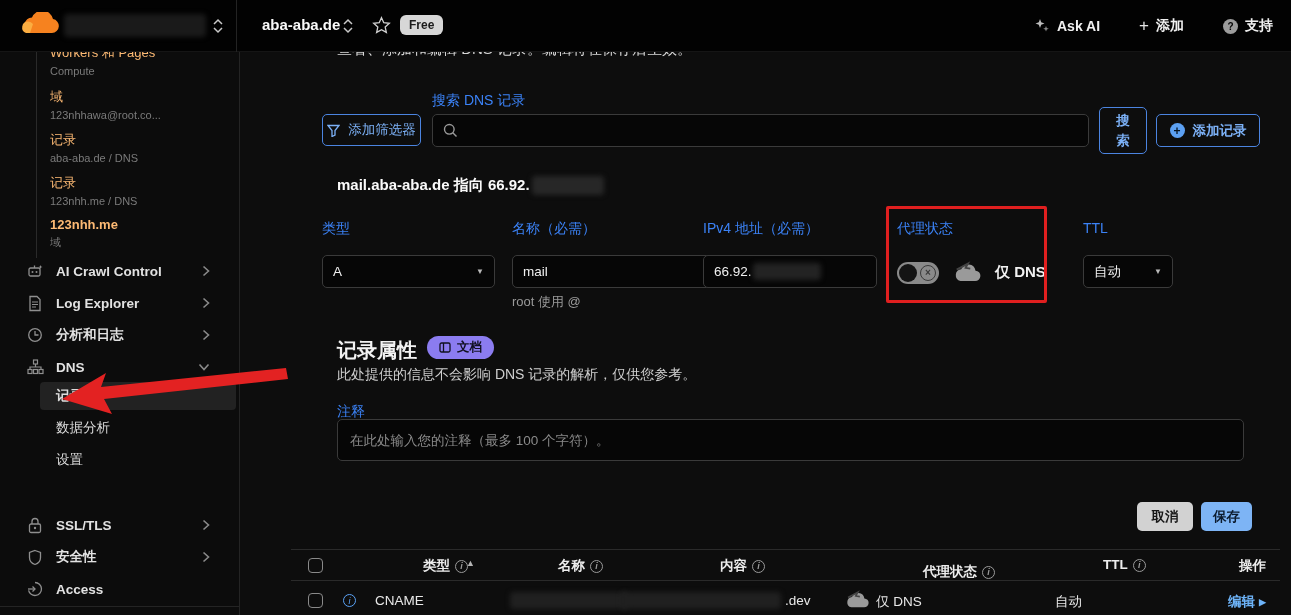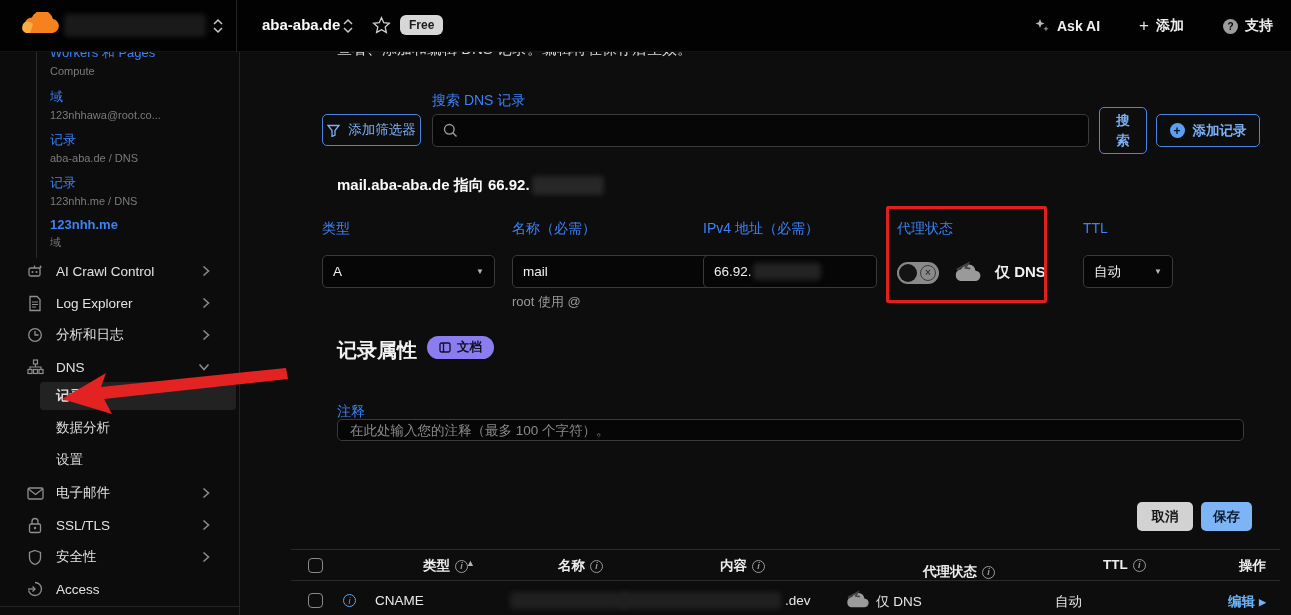--- a/index.html
+++ b/index.html
@@ -18,25 +18,25 @@
   .selector-icon svg { display:block; }
   .free-pill { background:#d7d7d7; color:#1b1b1b; font-size:12px; font-weight:bold; border-radius:6px; padding:3px 9px; }
   .tb-right { position:absolute; right:18px; top:0; height:52px; display:flex; align-items:center; gap:39px; font-weight:bold; font-size:14px; color:#f0f0f0; }
   .tb-item { display:flex; align-items:center; gap:7px; cursor:pointer; }
   .qcircle { width:15px; height:15px; border-radius:50%; background:#9c9c9c; color:#050505; font-size:10px; font-weight:bold; display:inline-flex; align-items:center; justify-content:center; }
 
   
   #sidebar { position:absolute; left:0; top:0; width:240px; height:615px; background:#0c0c0c; border-right:1px solid #242424; z-index:10; }
   .recent-line { position:absolute; left:36px; top:46px; width:1px; height:212px; background:#2a2a2a; }
   .recent-item { position:absolute; left:50px; width:180px; cursor:pointer; }
-  .recent-title { font-size:13px; color:#3b82f6; }
+  .recent-title { font-size:13px; color:#fdba74; }
   .recent-sub { font-size:11px; color:#7b7b7b; margin-top:3px; white-space:nowrap; overflow:hidden; text-overflow:ellipsis; }
   .nav-item { position:absolute; left:0; width:240px; height:30px; display:flex; align-items:center; cursor:pointer; }
   .nav-icon { position:absolute; left:26px; width:18px; height:18px; display:flex; align-items:center; justify-content:center; }
-  .nav-label { position:absolute; left:56px; font-size:13.5px; font-weight:normal; color:#e2e2e2; }
+  .nav-label { position:absolute; left:56px; font-size:13.5px; font-weight:bold; color:#e2e2e2; }
   .nav-chev { position:absolute; right:30px; display:flex; }
   .sub-item { position:absolute; left:40px; width:196px; height:28px; display:flex; align-items:center; padding-left:16px; font-size:13.5px; color:#dcdcdc; border-radius:4px; cursor:pointer; }
   .sub-item.active { background:#222222; font-weight:bold; }
 
   
   .label { font-size:14px; color:#3b82f6; }
   .field { background:#060606; border:1px solid #3a3a3a; border-radius:5px; color:#f0f0f0; font-size:13.5px; font-family:"Liberation Sans", sans-serif; }
   .selectbox { display:flex; align-items:center; justify-content:space-between; padding:0 10px; cursor:pointer; }
   .caret { font-size:8px; color:#b9b9b9; }
   .btn-outline { background:transparent; border:1px solid #4b84e0; border-radius:5px; color:#7cb1f7; font-size:13.5px; font-family:"Liberation Sans", sans-serif; display:flex; align-items:center; justify-content:center; gap:8px; cursor:pointer; }
@@ -154,34 +154,20 @@
     <div class="sub-item active" style="top:382px">
       <span>记录</span>
     </div>
     <div class="sub-item" style="top:414px">
       <span>数据分析</span>
     </div>
     <div class="sub-item" style="top:446px">
       <span>设置</span>
     </div>
 
-    <div class="nav-item" style="top:478px">
-      <span class="nav-icon">
-        <svg width="17" height="13" viewBox="0 0 17 13">
-            <rect x="1" y="1" width="15" height="11" rx="1.5" fill="none" stroke="#8f8f8f" stroke-width="1.3"></rect>
-            <polyline points="1.5,2 8.5,7.5 15.5,2" fill="none" stroke="#8f8f8f" stroke-width="1.3"></polyline>
-          </svg>
-      </span>
-      <span class="nav-label">电子邮件</span>
-      <span class="nav-chev">
-          <svg width="8" height="12" viewBox="0 0 8 12">
-            <polyline points="1.5,1.5 6.5,6 1.5,10.5" fill="none" stroke="#8a8a8a" stroke-width="1.6"></polyline>
-          </svg>
-        </span>
-    </div>
 
     <div class="nav-item" style="top:542px">
       <span class="nav-icon">
         <svg width="14" height="17" viewBox="0 0 14 17">
             <path d="M7 1.5 L12.5 3.5 v5 c0 3.5-2.5 6-5.5 7 c-3-1-5.5-3.5-5.5-7 v-5 z" fill="none" stroke="#8f8f8f" stroke-width="1.3"></path>
           </svg>
       </span>
       <span class="nav-label">安全性</span>
       <span class="nav-chev">
           <svg width="8" height="12" viewBox="0 0 8 12">
@@ -305,23 +291,24 @@
     <span style="font-size:20px; font-weight:bold; color:#f2f2f2;">记录属性</span><span class="badge-doc">
         <span style="display:flex;">
           <svg width="12" height="11" viewBox="0 0 12 11">
             <rect x="1" y="1" width="10" height="9" rx="1.5" fill="none" stroke="#101020" stroke-width="1.3"></rect>
             <line x1="4.5" y1="1" x2="4.5" y2="10" stroke="#101020" stroke-width="1.3"></line>
           </svg>
         </span>
         <span>文档</span>
       </span>
   </div>
+  <div class="abs" style="left:337px; top:366px; font-size:14px; color:#cfcfcf;">此处提供的信息不会影响 DNS 记录的解析，仅供您参考。</div>
 
   <div class="abs label" style="left:337px; top:403px;">注释</div>
-  <input type="text" class="abs field" style="left: 337px; top: 419px; width: 907px; height: 22px; padding: 0px 12px;" placeholder="在此处输入您的注释（最多 100 个字符）。">
+  <input type="text" class="abs field" style="left: 337px; top: 419px; width: 907px; height: 42px; padding: 0px 12px;" placeholder="在此处输入您的注释（最多 100 个字符）。">
 
   <button class="abs" style="left:1137px; top:502px; width:56px; height:29px; background:#d2d2d2; color:#161616; border:none; border-radius:5px; font-size:13.5px; font-weight:bold; font-family:'Liberation Sans',sans-serif; cursor:pointer;">取消</button>
   <button class="abs" style="left:1201px; top:502px; width:51px; height:29px; background:#7db4f5; color:#0c1b2e; border:none; border-radius:5px; font-size:13.5px; font-weight:bold; font-family:'Liberation Sans',sans-serif; cursor:pointer;">保存</button>
 
   <div class="abs" style="left:291px; top:549px; width:989px; height:32px; border-top:1px solid #2a2a2a; border-bottom:1px solid #2a2a2a;">
     <span class="checkbox abs" style="left:17px; top:8px;"></span>
     <span class="th abs" style="left:84px; top:7px;"><span>类型</span><span class="info-i">i</span></span>
     <span class="abs" style="left:175px; top:8px; font-size:9px; color:#b5b5b5;">▲</span>
     <span class="th abs" style="left:219px; top:7px;"><span>名称</span><span class="info-i">i</span></span>
     <span class="th abs" style="left:381px; top:7px;"><span>内容</span><span class="info-i">i</span></span>

